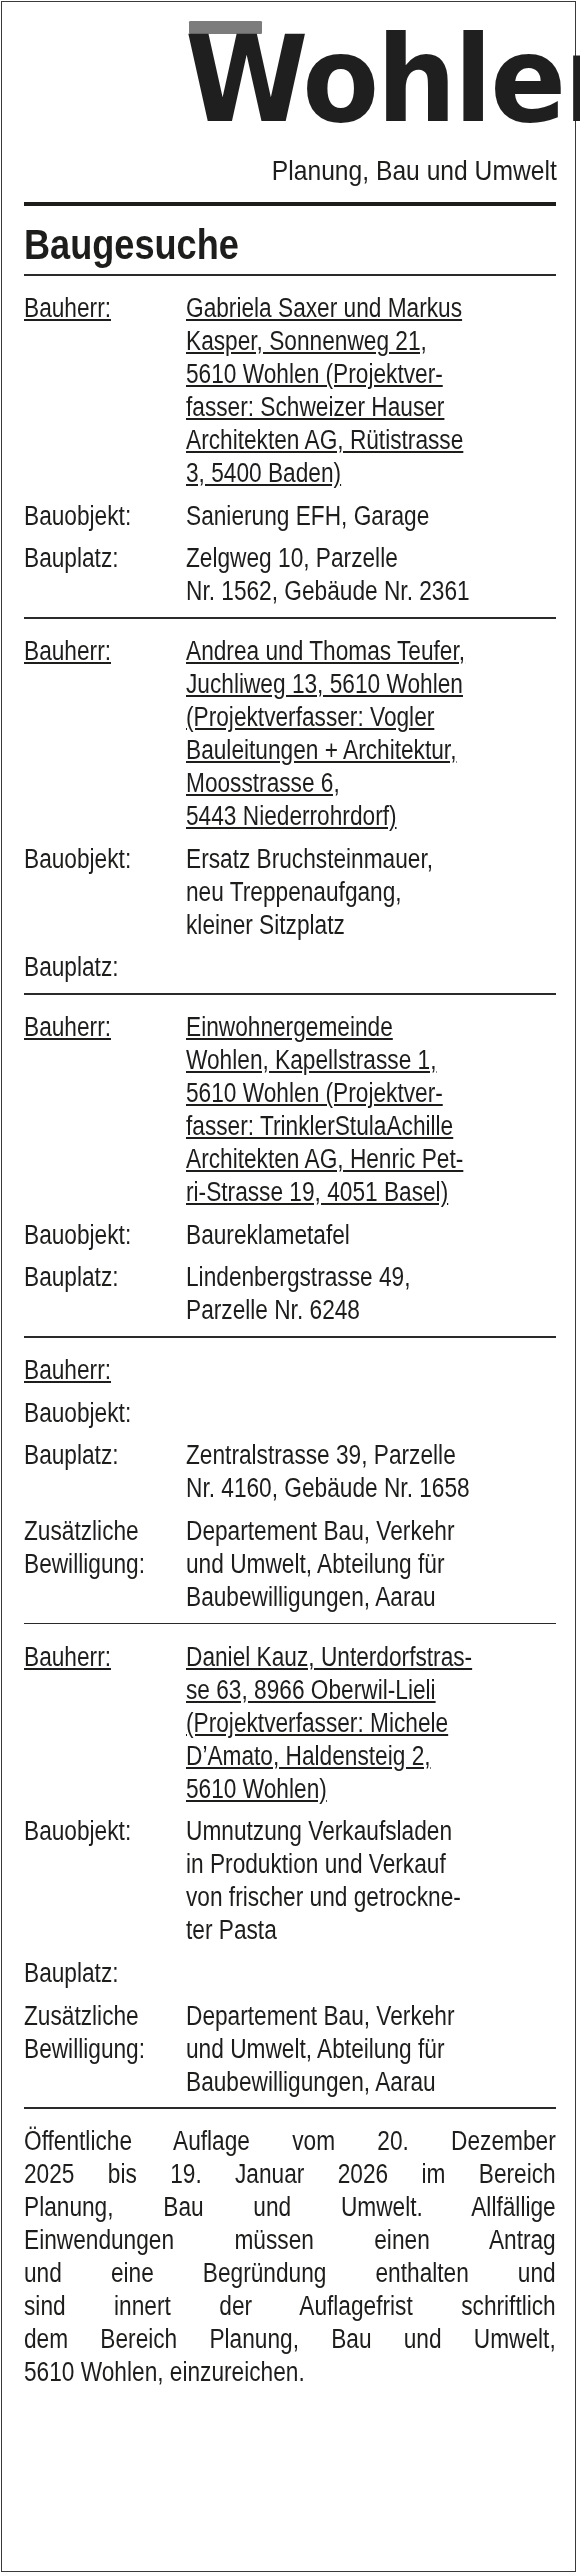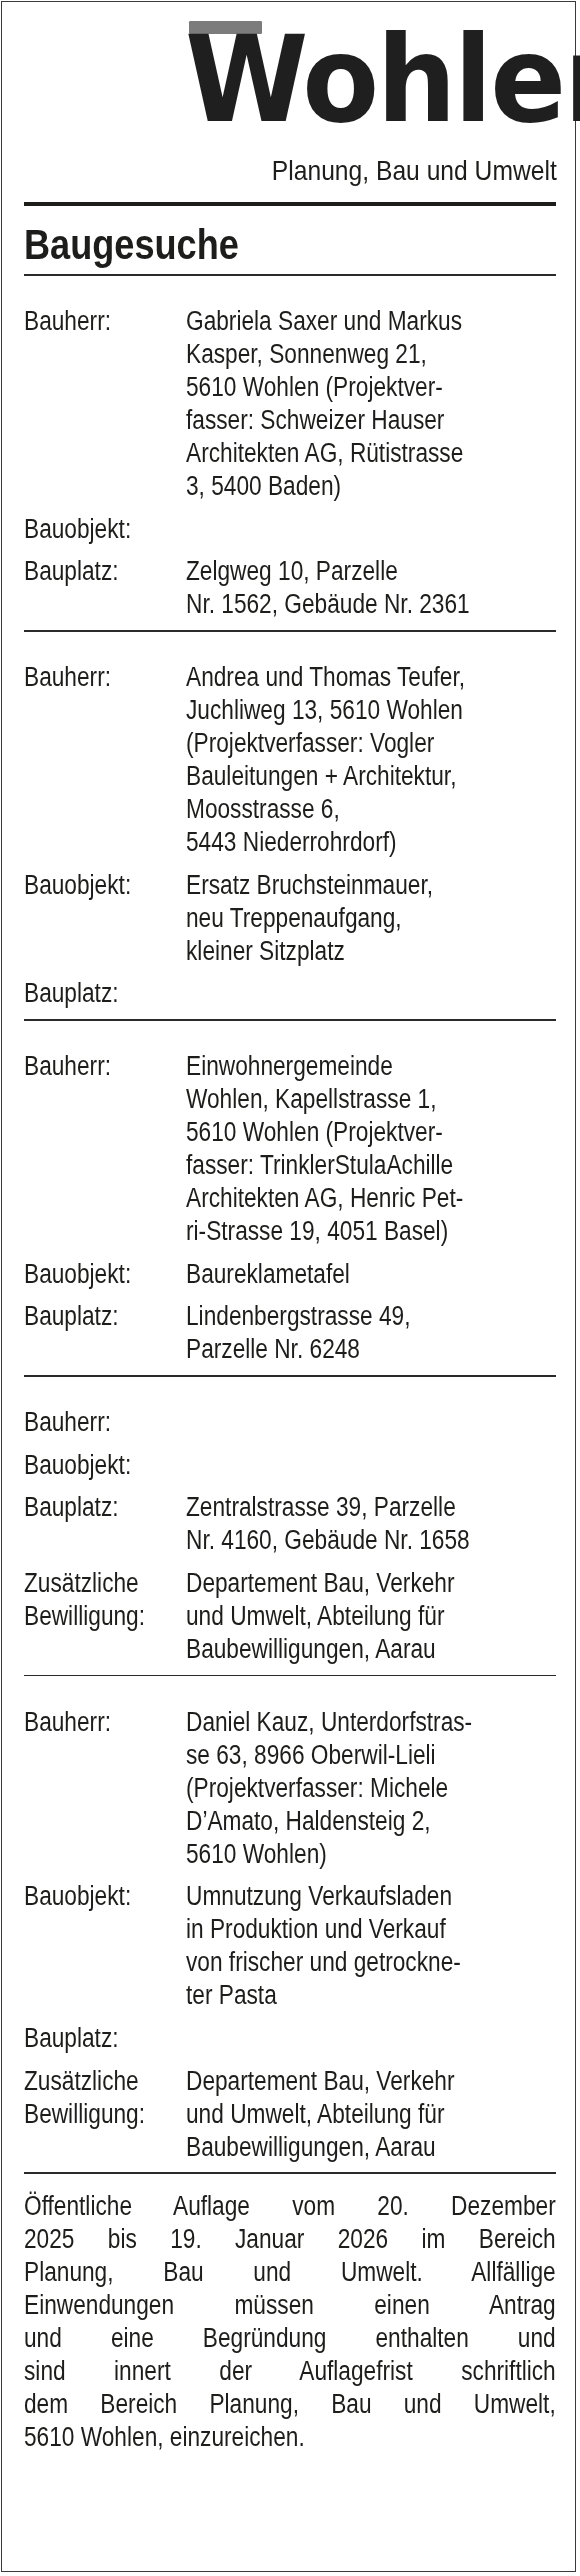--- a/index.html
+++ b/index.html
@@ -15,21 +15,21 @@
                color: #1f1f1f; transform: scaleX(0.94); transform-origin: left top; white-space: nowrap; }
   .subtitle { position: absolute; right: 24px; top: 154px; font-size: 28px; line-height: 33px;
               white-space: nowrap; transform: scaleX(0.88); transform-origin: right top; }
   .rule-thick { position: absolute; left: 24px; width: 532px; top: 202px; height: 3.6px; background: #1d1d1b; }
   .heading { position: absolute; left: 24px; top: 221px; font-size: 42px; line-height: 48px;
              font-weight: bold; white-space: nowrap; transform: scaleX(0.86); transform-origin: left top; }
   .content { position: absolute; left: 24px; top: 274px; width: 532px; }
   .rule { height: 1.8px; background: #2a2a2a; }
   .entry { padding-top: 16.3px; padding-bottom: 8.5px; }
   .field { display: flex; margin-top: 9.7px; }
-  .field:first-child { margin-top: 13px; }
+  .field:first-child { margin-top: 0; text-decoration: underline; }
   .label { width: 162px; flex: 0 0 162px; }
   .value { flex: 1; }
   .line { display: block; font-size: 27px; line-height: 33px; height: 33px; white-space: nowrap;
           transform: scaleX(0.84); transform-origin: left top; }
   .notice { padding-top: 16.3px; }
   .nline { display: block; font-size: 27px; line-height: 33px; height: 33px; white-space: nowrap;
            width: 633px; text-align: justify; text-align-last: justify;
            transform: scaleX(0.84); transform-origin: left top; }
   .nline.last { text-align-last: left; }
 </style>
@@ -61,20 +61,23 @@
         <span class="line">5610 Wohlen (Projektver-</span>
         <span class="line">fasser: Schweizer Hauser</span>
         <span class="line">Architekten AG, Rütistrasse</span>
         <span class="line">3, 5400 Baden)</span>
       </div>
     </div>
     <div class="field">
       <div class="label">
           <span class="line">Bauobjekt:</span>
         </div>
+      <div class="value">
+        <span class="line">Sanierung EFH, Garage</span>
+      </div>
     </div>
     <div class="field">
       <div class="label">
           <span class="line">Bauplatz:</span>
         </div>
       <div class="value">
         <span class="line">Zelgweg 10, Parzelle</span>
         <span class="line">Nr. 1562, Gebäude Nr. 2361</span>
       </div>
     </div>

